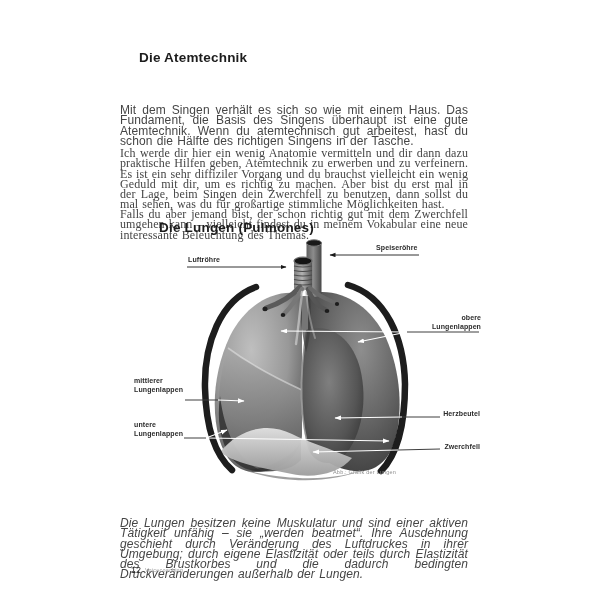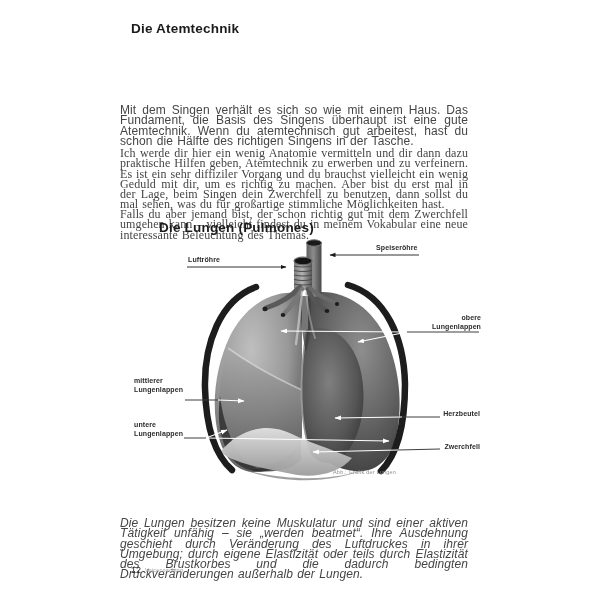--- a/index.html
+++ b/index.html
@@ -4,21 +4,21 @@
 <style>
   html,body{margin:0;padding:0;}
   body{
     width:600px;height:600px;position:relative;background:#ffffff;overflow:hidden;
     font-family:"Liberation Sans", sans-serif;
   }
   .h1{
     position:absolute;left:131px;font-size:13.5px;font-weight:bold;color:#1c1c1c;
     letter-spacing:.2px;
   }
-  #heading-atemtechnik{top:21px;}
+  #heading-atemtechnik{top:50px;margin-left:8px;}
   #heading-lungen{top:220px;padding-left:28px;}
   .para{
     position:absolute;left:120px;width:348px;font-size:12px;line-height:10.3px;
     color:#454545;text-align:justify;letter-spacing:.1px;word-spacing:.8px;margin-top:22px;
   }
   #para-1{top:83px;}
   #para-2{top:126px;font-family:Liberation Serif, serif;}
   #para-3{top:187px;font-family:Liberation Serif, serif;}
   #para-4{top:496px;font-style:italic;}
   .dlabel{

